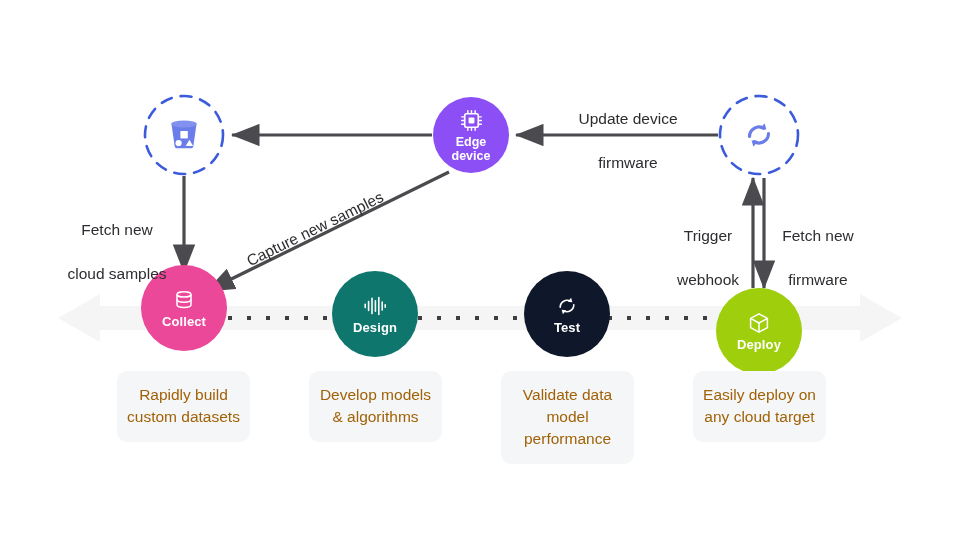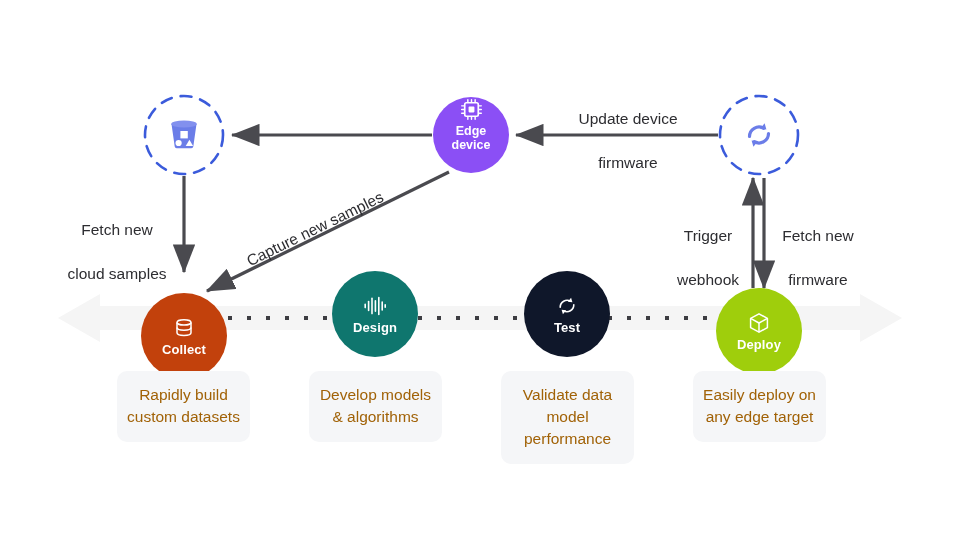--- a/index.html
+++ b/index.html
@@ -54,21 +54,21 @@
 
   
   .device-node {
     position: absolute;
     width: 76px;
     height: 76px;
     border-radius: 50%;
     display: flex;
     flex-direction: column;
     align-items: center;
-    justify-content: flex-start;
+    justify-content: center;
     color: #ffffff;
   }
   .device-node .node-icon {
     line-height: 0;
     margin-bottom: 2px;
   }
   .device-node .node-label {
     font-size: 12.5px;
     font-weight: bold;
     line-height: 1.12;
@@ -186,21 +186,21 @@
           <path d="M8.5 2.6 v2.3 M12 2.6 v2.3 M15.5 2.6 v2.3"></path>
           <path d="M8.5 19.1 v2.3 M12 19.1 v2.3 M15.5 19.1 v2.3"></path>
           <path d="M2.6 8.5 h2.3 M2.6 12 h2.3 M2.6 15.5 h2.3"></path>
           <path d="M19.1 8.5 h2.3 M19.1 12 h2.3 M19.1 15.5 h2.3"></path>
         </g>
       </svg>
     </span>
     <span class="node-label"><span>Edge</span><br><span>device</span></span>
   </div>
 
-  <div class="stage-node" style="left:141px; top:293px; background:#c2410c;">
+  <div class="stage-node" style="left:141px; top:265px; background:#ec4899;">
     <span class="node-icon">
       <svg width="24" height="24" viewBox="0 0 24 24" fill="none" stroke="#ffffff" stroke-width="1.5">
         <ellipse cx="12" cy="6.4" rx="7" ry="2.7"></ellipse>
         <path d="M5 6.4 v5.2 c0 1.5 3.1 2.7 7 2.7 s7 -1.2 7 -2.7 V6.4"></path>
         <path d="M5 11.6 v5.2 c0 1.5 3.1 2.7 7 2.7 s7 -1.2 7 -2.7 v-5.2"></path>
       </svg>
     </span>
     <span class="node-label">Collect</span>
   </div>
 
@@ -245,21 +245,21 @@
     </span>
     <span class="node-label">Deploy</span>
   </div>
 
   <div class="caption-card" style="left:117px; top:371px;">Rapidly build custom datasets</div>
 
   <div class="caption-card" style="left:309px; top:371px;">Develop models &amp; algorithms</div>
 
   <div class="caption-card" style="left:501px; top:371px;">Validate data model performance</div>
 
-  <div class="caption-card" style="left:693px; top:371px;">Easily deploy on any edge target</div>
+  <div class="caption-card" style="left:693px; top:371px;">Easily deploy on any cloud target</div>
 
 
   <div class="edge-label" style="left:554px; top:86px; width:148px;">
     <span>Update device</span><br>
     <span>firmware</span>
   </div>
 
   <div class="edge-label" style="left:58px; top:197px; width:118px;">
     <span>Fetch new</span><br>
     <span>cloud samples</span>

